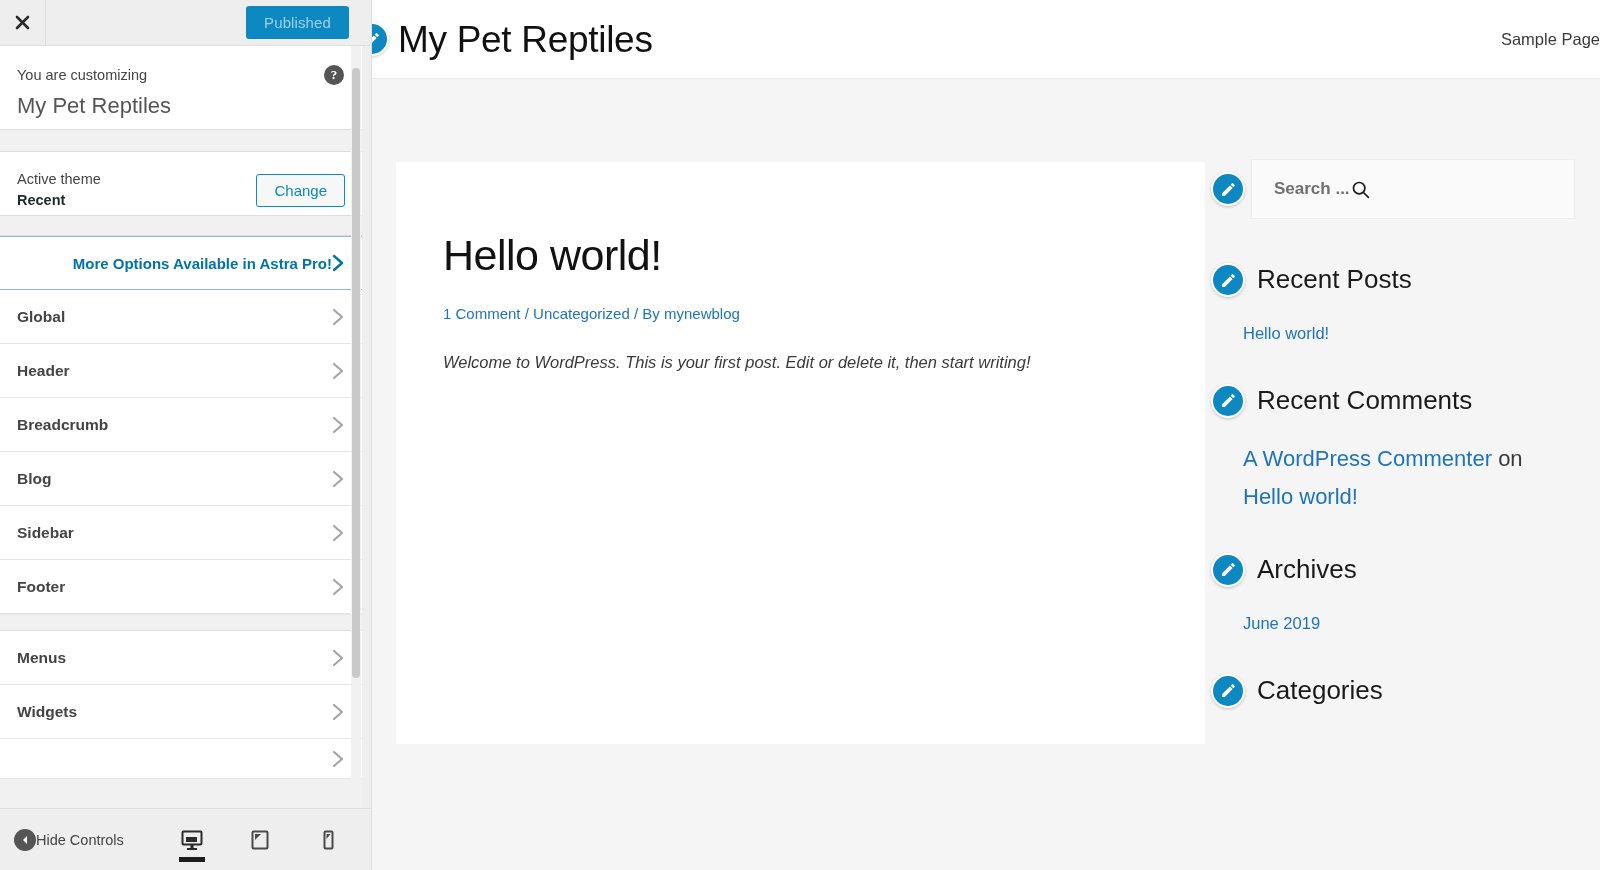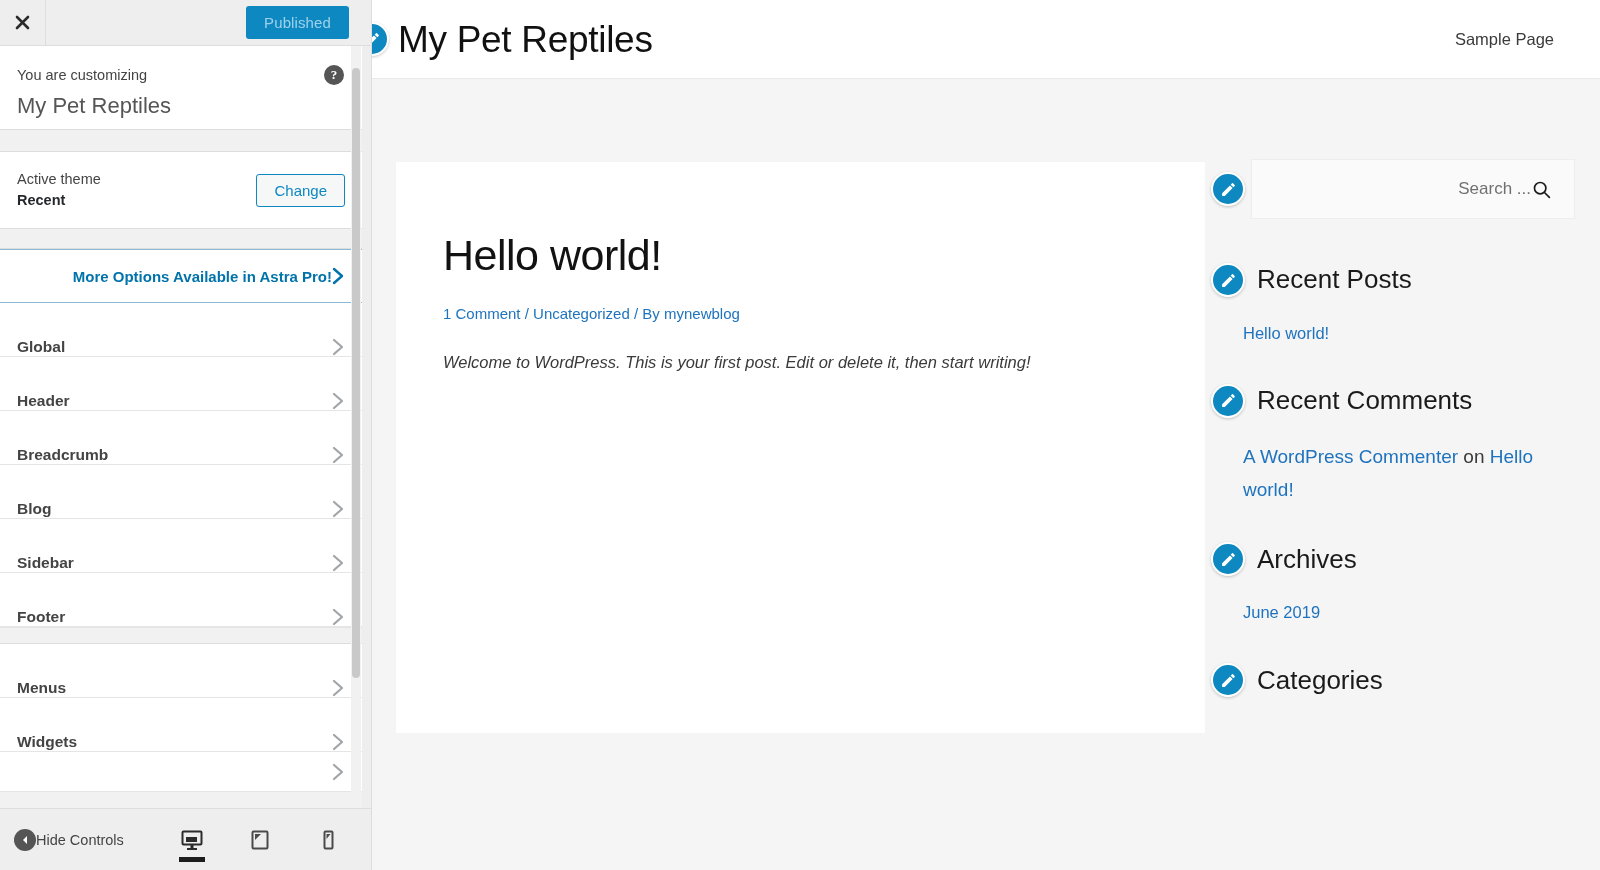--- a/index.html
+++ b/index.html
@@ -75,21 +75,21 @@
     display: flex; align-items: center; justify-content: center;
     cursor: pointer;
     font-family: "Liberation Serif", serif;
   }
 
   .cz-gap { height: 22px; background: #f1f1f1; border-bottom: 1px solid #ddd; }
 
   .cz-theme {
     background: #fff;
     border-bottom: 1px solid #ddd;
-    padding: 17px 17px 17px 17px;
+    padding: 17px 17px 4px 17px;
     display: flex; align-items: center; justify-content: space-between;
   }
   .cz-theme-text { line-height: 1.45; }
   .cz-theme-label { font-size: 14.5px; color: #444; }
   .cz-theme-name { font-size: 14.5px; color: #23282d; font-weight: bold; }
   .cz-change-btn {
     border: 1px solid #0d88c1;
     color: #0d88c1;
     background: #f6f7f7;
     font-size: 15px;
@@ -109,21 +109,21 @@
     padding: 0 17px 0 17px;
     cursor: pointer;
   }
   .cz-pro-label { font-size: 15px; font-weight: bold; color: #0073aa; }
   .cz-pro .chev { color: #0073aa; }
 
   .cz-item {
     background: #fff;
     border-bottom: 1px solid #e5e5e5;
     height: 54px;
-    display: flex; align-items: flex-end; justify-content: space-between;
+    display: flex; align-items: center; justify-content: space-between;
     padding: 0 17px 0 17px;
     cursor: pointer;
   }
   .cz-item-label { font-size: 15.5px; color: #444; font-weight: bold; }
   .chev { font-size: 17px; color: #a0a5aa; line-height: 1; }
   .chev svg { display:block; }
 
   .cz-divider { height: 17px; background: #f1f1f1; border-bottom: 1px solid #ddd; border-top:1px solid #e5e5e5;}
 
   .cz-item-partial {
@@ -192,21 +192,21 @@
     display: flex; align-items: center; justify-content: space-between;
     padding: 0 0 0 26px;
     border-bottom: 1px solid #eaeaea;
     position: relative;
   }
   .site-title {
     font-size: 37px; color: #111; font-weight: 400;
     letter-spacing: -0.3px;
     line-height: 1;
   }
-  .site-nav { padding-right: 46px; }
+  .site-nav { }
   .site-nav-link {
     font-size: 16.5px; color: #3a3a3a; cursor: pointer;
   }
 
   .pencil {
     width: 34px; height: 34px; border-radius: 50%;
     background: #0d88c1;
     border: 2px solid #fff;
     box-shadow: 0 1px 3px rgba(0,0,0,.22);
     display: flex; align-items: center; justify-content: center;
@@ -258,34 +258,35 @@
   }
   .widget-title {
     font-size: 26px; color: #1a1a1a; font-weight: 400; line-height: 1.2;
   }
   .widget-body { margin-top: 22px; }
   .widget-link {
     display: block; font-size: 16.5px; color: #1e73be;
     line-height: 1.75; cursor: pointer; text-decoration: none;
   }
   .widget-text {
-    font-size: 19px; color: #3a3a3a; line-height: 1.75;
+    font-size: 22px; color: #3a3a3a; line-height: 1.75;
   }
   .widget-text a { color: #1e73be; text-decoration: none; cursor: pointer; }
 
   .search-widget { position: relative; margin-bottom: 44px; }
   .search-row { display: flex; align-items: center; margin-left: -32px; }
   .search-box {
     flex: 1;
     height: 60px;
     background: #fafafa;
     border: 1px solid #ededed;
-    display: flex; align-items: center; justify-content: flex-end;
+    display: flex; align-items: center; justify-content: flex-start;
     padding: 0 22px 0 22px;
     margin-left: 6px;
+    font-weight: bold;
   }
   .search-placeholder { font-size: 17px; color: #707070; }
   .search-icon { cursor: pointer; display: flex; }
 </style>
 </head>
 <body>
 
 <div class="screen">
 
   <div class="customizer">

